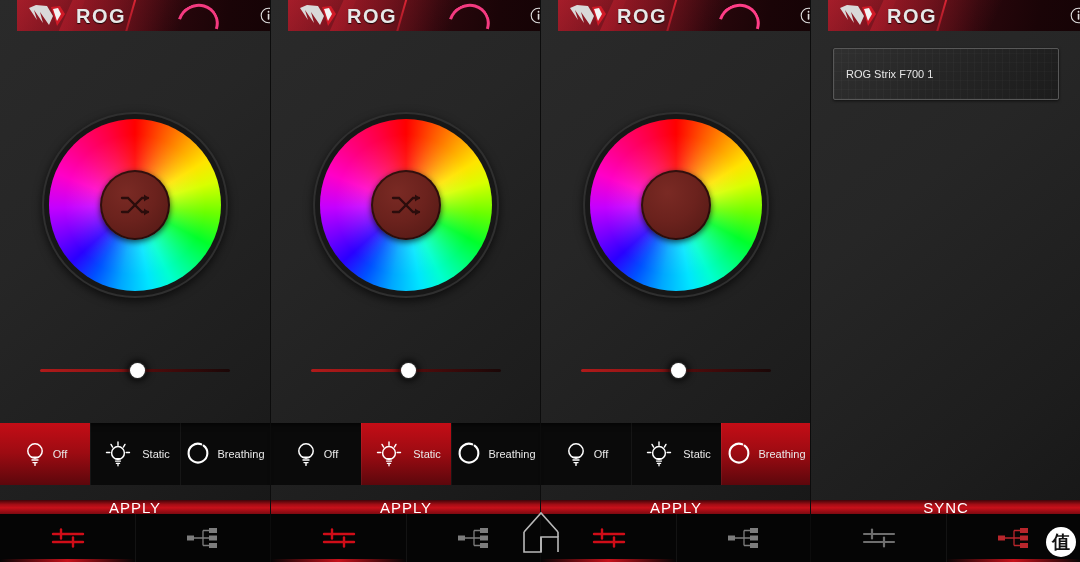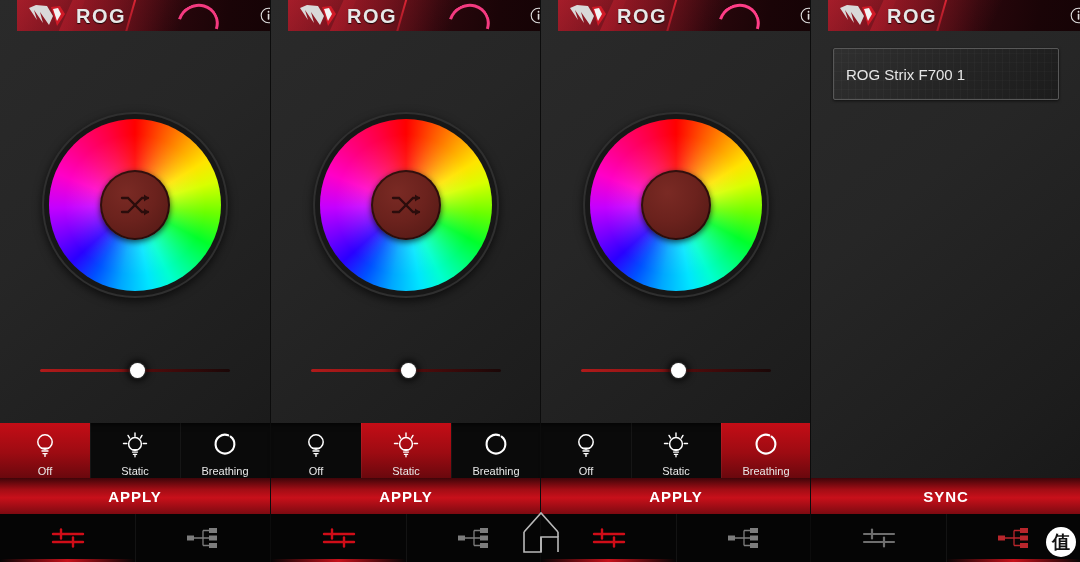--- a/index.html
+++ b/index.html
@@ -113,39 +113,38 @@
     background:#fff;box-shadow:0 0 7px 3px rgba(0,0,0,.8), 0 0 2px #fff;
   }
 
   
   .modes{
     position:absolute;bottom:77px;left:0;width:270px;height:62px;display:flex;
     background:#0a0a0a;
     box-shadow:inset 0 6px 7px -6px rgba(0,0,0,.9);
   }
   .mode{
-    flex:1;position:relative;display:flex;flex-direction:column;
+    flex:1;position:relative;display:flex;flex-direction:row;
     align-items:center;justify-content:center;gap:6px;
     color:#f0f0f0;cursor:pointer;
   }
   .mode + .mode{box-shadow:inset 1px 0 0 rgba(255,255,255,.05);}
   .mode.on{
     background:linear-gradient(180deg,#c40d16 0%,#9d0b12 48%,#5c070c 100%);
   }
   .mode .glyph{height:28px;display:flex;align-items:flex-end;justify-content:center;}
   .mode .lbl{font-size:11px;line-height:12px;color:#e9e9e9;}
 
   
   .apply{
-    position:absolute;bottom:48px;left:0;width:270px;height:36px;
+    position:absolute;bottom:48px;left:0;width:270px;height:14px;
     background:linear-gradient(180deg,#3f0509 0%,#a20d15 32%,#c8101a 55%,#7c0a11 100%);
     color:#fff;font-size:15px;letter-spacing:1px;
     display:flex;align-items:center;justify-content:center;
     cursor:pointer;
-    font-weight:bold;
   }
 
   
   .nav{
     position:absolute;bottom:0;left:0;width:270px;height:48px;display:flex;
     background:#050505;
   }
   .nav .cell{
     flex:1;display:flex;align-items:center;justify-content:center;position:relative;
     cursor:pointer;
@@ -159,21 +158,21 @@
   
   .dev-list{position:absolute;top:48px;left:0;width:270px;}
   .dev-card{
     margin:0 22px;height:52px;box-sizing:border-box;
     border:1px solid #585858;border-radius:2px;
     background:
       repeating-linear-gradient(90deg,rgba(255,255,255,.022) 0 1px,rgba(0,0,0,0) 1px 7px),
       repeating-linear-gradient(0deg,rgba(255,255,255,.018) 0 1px,rgba(0,0,0,0) 1px 9px),
       linear-gradient(135deg,#303030,#242424 55%,#1c1c1c);
     display:flex;align-items:center;padding:0 12px;
-    color:#e6e6e6;font-size:15px;cursor:pointer;
+    color:#e6e6e6;font-size:11px;cursor:pointer;
     box-shadow:0 1px 3px rgba(0,0,0,.6);
   }
 
   
   .home-btn{
     position:absolute;left:505px;bottom:0;width:72px;height:57px;z-index:20;
     pointer-events:auto;
   }
 
   

